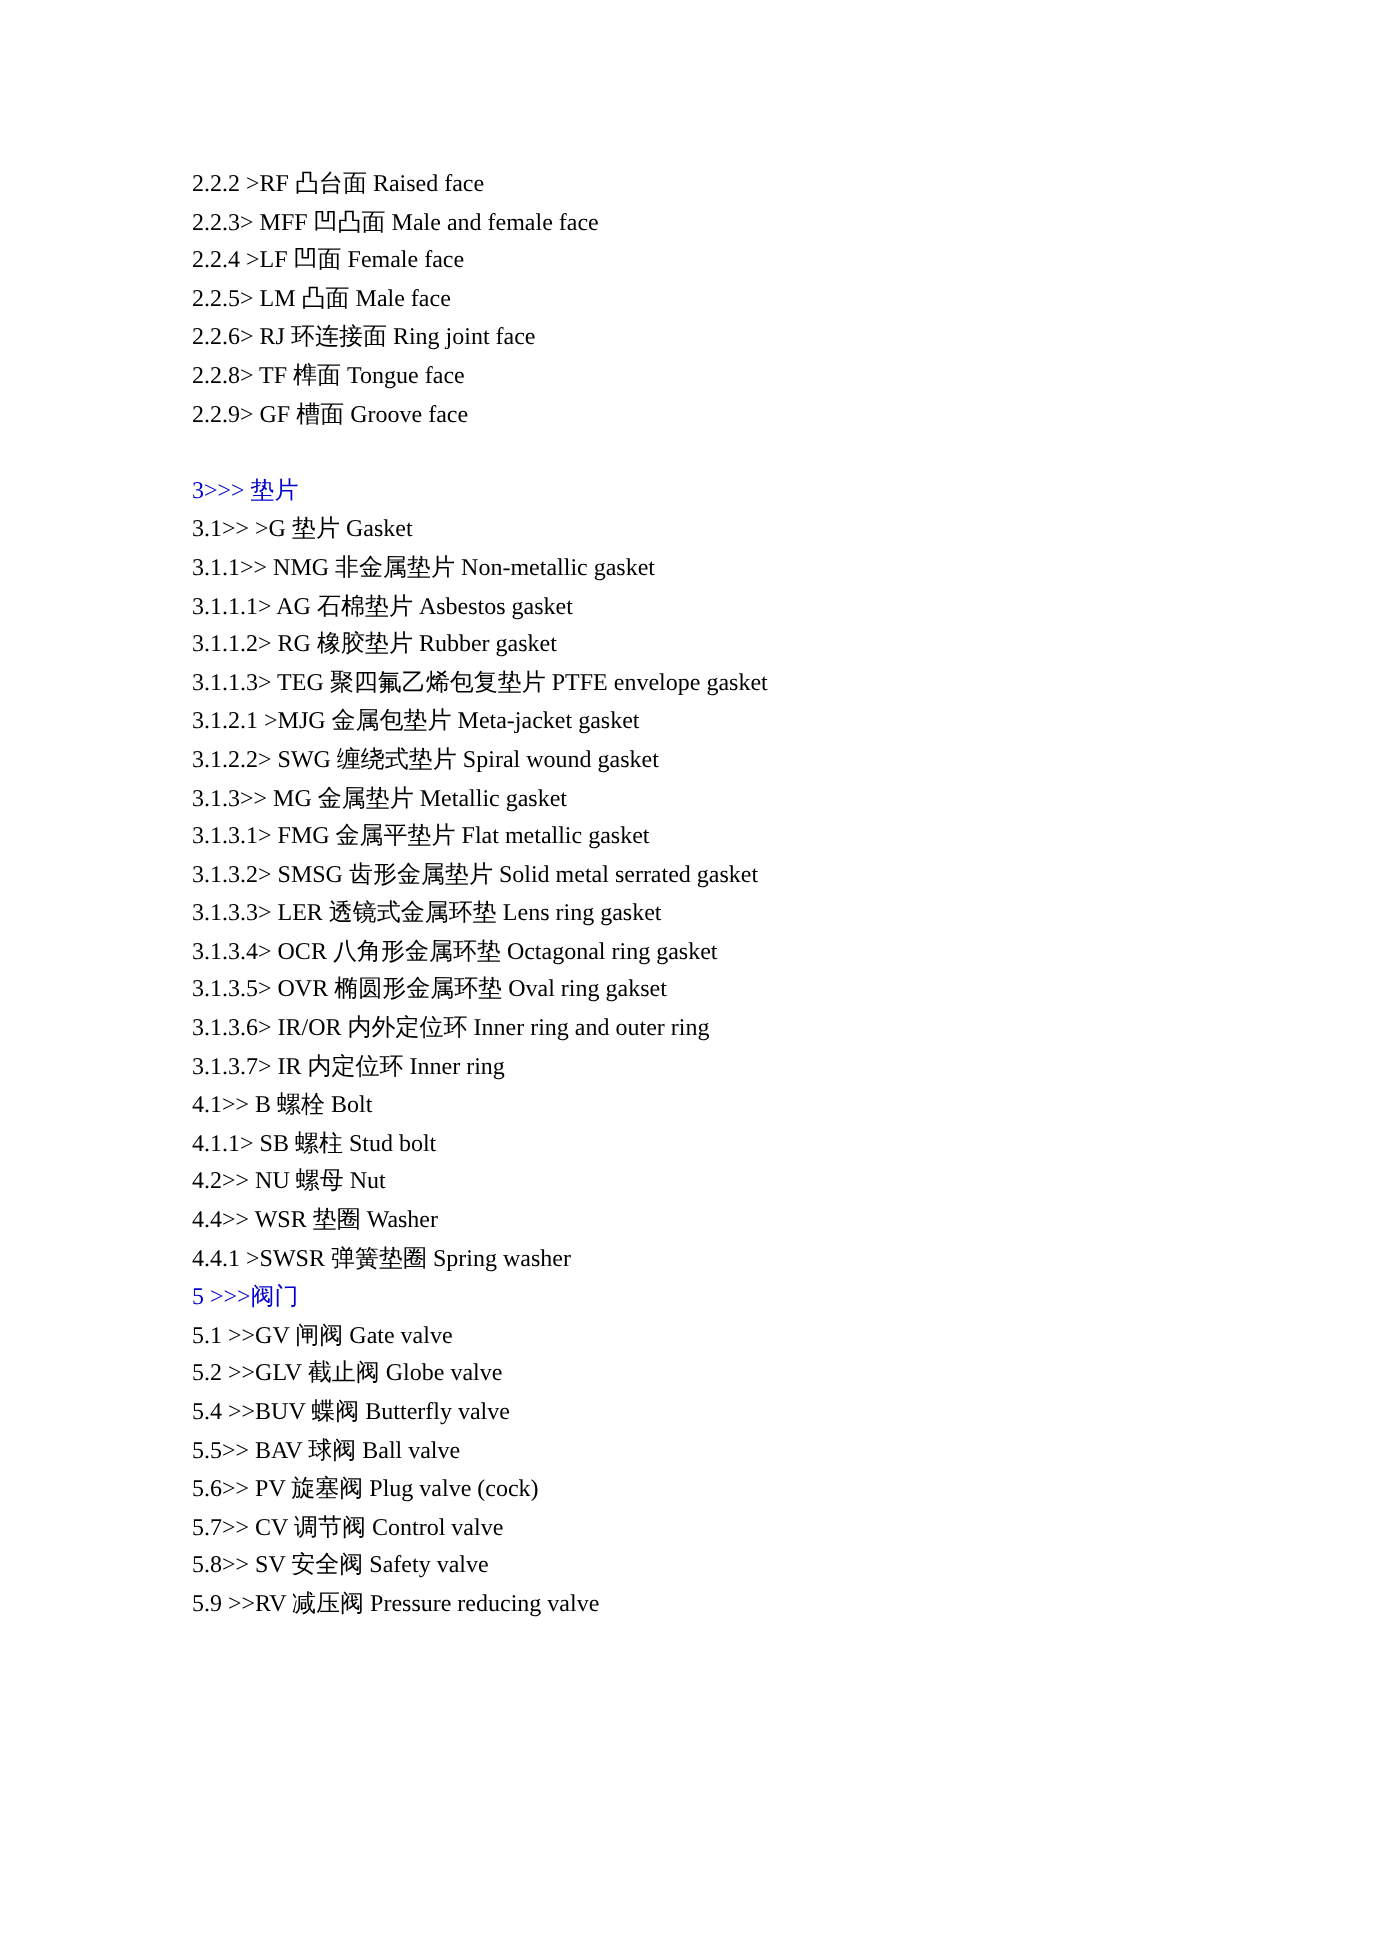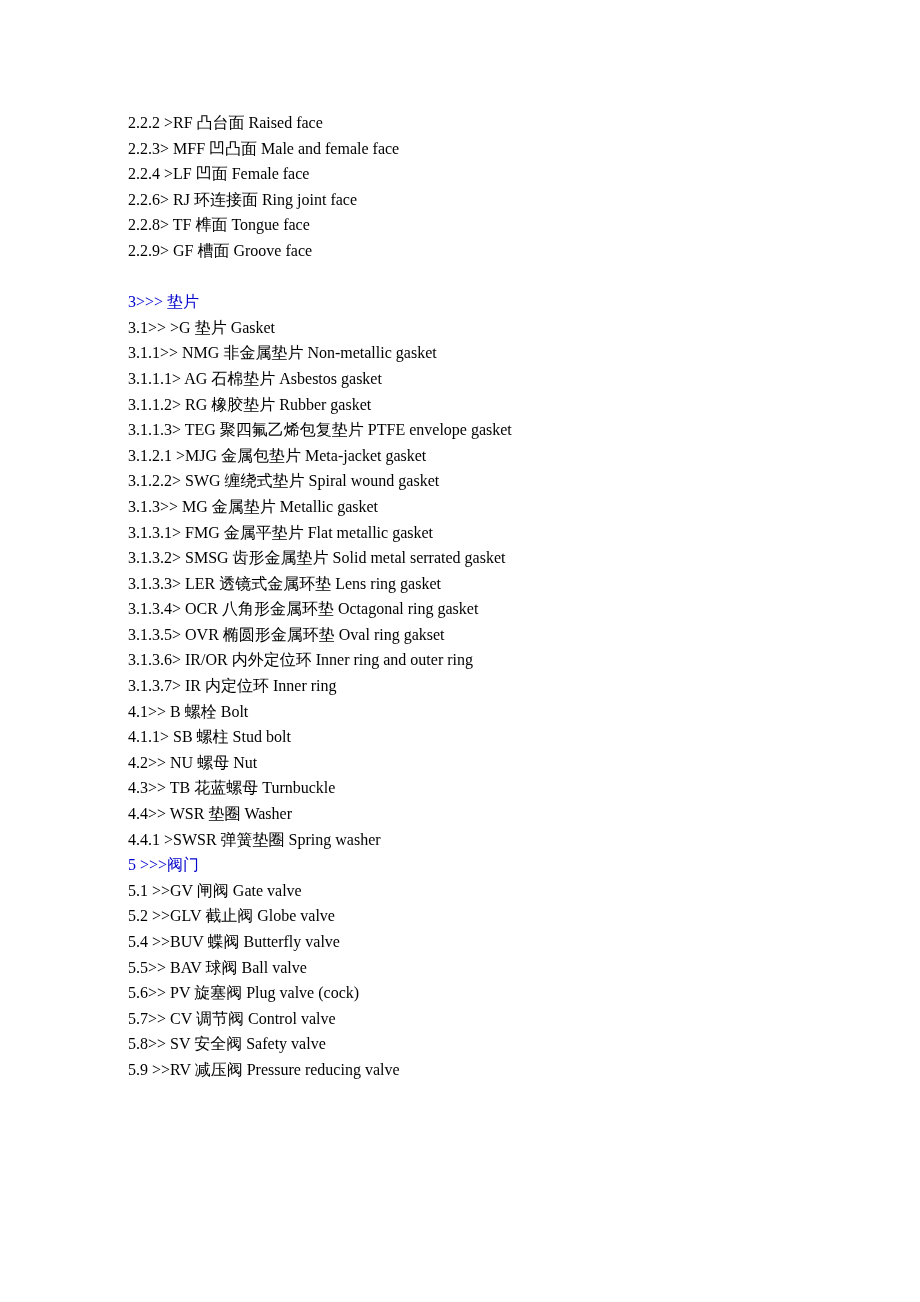--- a/index.html
+++ b/index.html
@@ -28,20 +28,21 @@
     margin: 0;
   }
 </style>
 </head>
 <body>
 
 <div class="page" id="page-container">
     <p class="line">2.2.2 &gt;RF 凸台面 Raised face</p>
     <p class="line">2.2.3&gt; MFF 凹凸面 Male and female face</p>
     <p class="line">2.2.4 &gt;LF 凹面 Female face</p>
+    <p class="line">2.2.5&gt; LM 凸面 Male face</p>
     <p class="line">2.2.6&gt; RJ 环连接面 Ring joint face</p>
     <p class="line">2.2.8&gt; TF 榫面 Tongue face</p>
     <p class="line">2.2.9&gt; GF 槽面 Groove face</p>
     <p class="line">&nbsp;</p>
     <p class="heading">3&gt;&gt;&gt; 垫片</p>
     <p class="line">3.1&gt;&gt; &gt;G 垫片 Gasket</p>
     <p class="line">3.1.1&gt;&gt; NMG 非金属垫片 Non-metallic gasket</p>
     <p class="line">3.1.1.1&gt; AG 石棉垫片 Asbestos gasket</p>
     <p class="line">3.1.1.2&gt; RG 橡胶垫片 Rubber gasket</p>
     <p class="line">3.1.1.3&gt; TEG 聚四氟乙烯包复垫片 PTFE envelope gasket</p>
@@ -51,21 +52,20 @@
     <p class="line">3.1.3.1&gt; FMG 金属平垫片 Flat metallic gasket</p>
     <p class="line">3.1.3.2&gt; SMSG 齿形金属垫片 Solid metal serrated gasket</p>
     <p class="line">3.1.3.3&gt; LER 透镜式金属环垫 Lens ring gasket</p>
     <p class="line">3.1.3.4&gt; OCR 八角形金属环垫 Octagonal ring gasket</p>
     <p class="line">3.1.3.5&gt; OVR 椭圆形金属环垫 Oval ring gakset</p>
     <p class="line">3.1.3.6&gt; IR/OR 内外定位环 Inner ring and outer ring</p>
     <p class="line">3.1.3.7&gt; IR 内定位环 Inner ring</p>
     <p class="line">4.1&gt;&gt; B 螺栓 Bolt</p>
     <p class="line">4.1.1&gt; SB 螺柱 Stud bolt</p>
     <p class="line">4.2&gt;&gt; NU 螺母 Nut</p>
-    <p class="line">4.3&gt;&gt; TB 花蓝螺母 Turnbuckle</p>
     <p class="line">4.4&gt;&gt; WSR 垫圈 Washer</p>
     <p class="line">4.4.1 &gt;SWSR 弹簧垫圈 Spring washer</p>
     <p class="heading">5 &gt;&gt;&gt;阀门</p>
     <p class="line">5.1 &gt;&gt;GV 闸阀 Gate valve</p>
     <p class="line">5.2 &gt;&gt;GLV 截止阀 Globe valve</p>
     <p class="line">5.4 &gt;&gt;BUV 蝶阀 Butterfly valve</p>
     <p class="line">5.5&gt;&gt; BAV 球阀 Ball valve</p>
     <p class="line">5.6&gt;&gt; PV 旋塞阀 Plug valve (cock)</p>
     <p class="line">5.7&gt;&gt; CV 调节阀 Control valve</p>
     <p class="line">5.8&gt;&gt; SV 安全阀 Safety valve</p>

